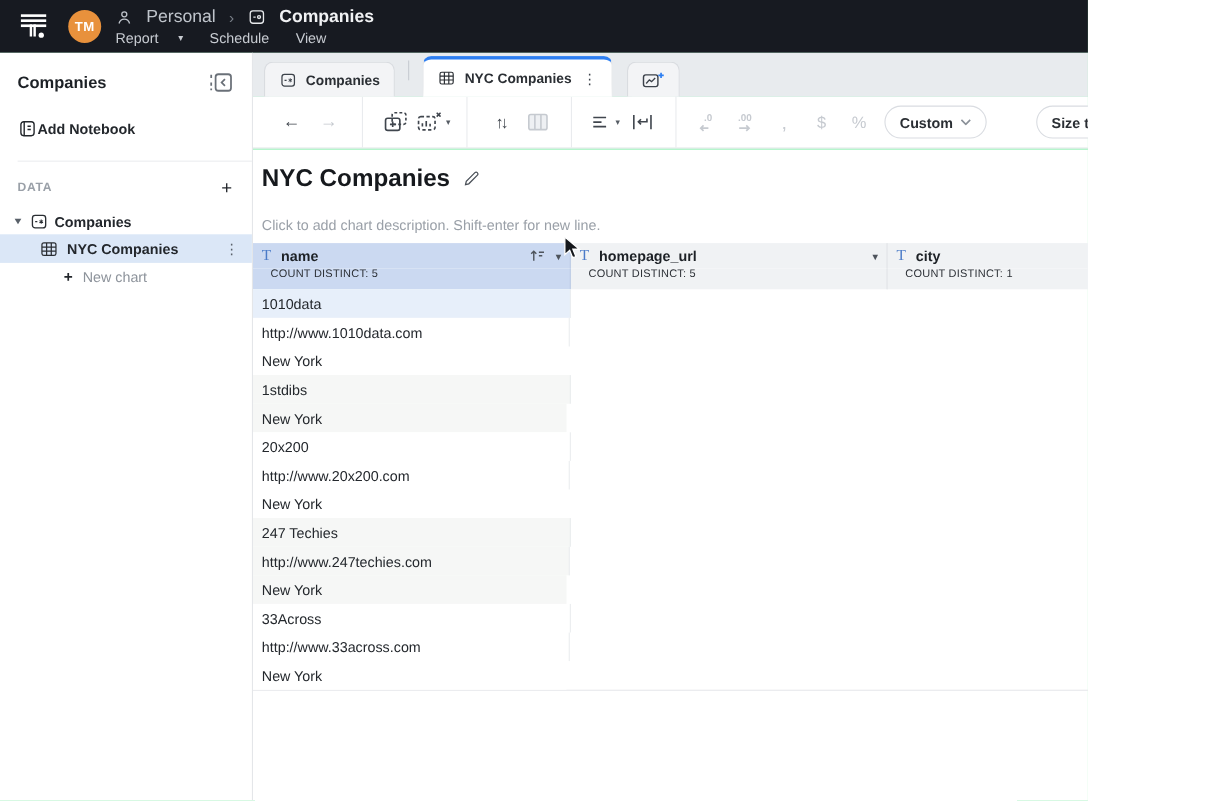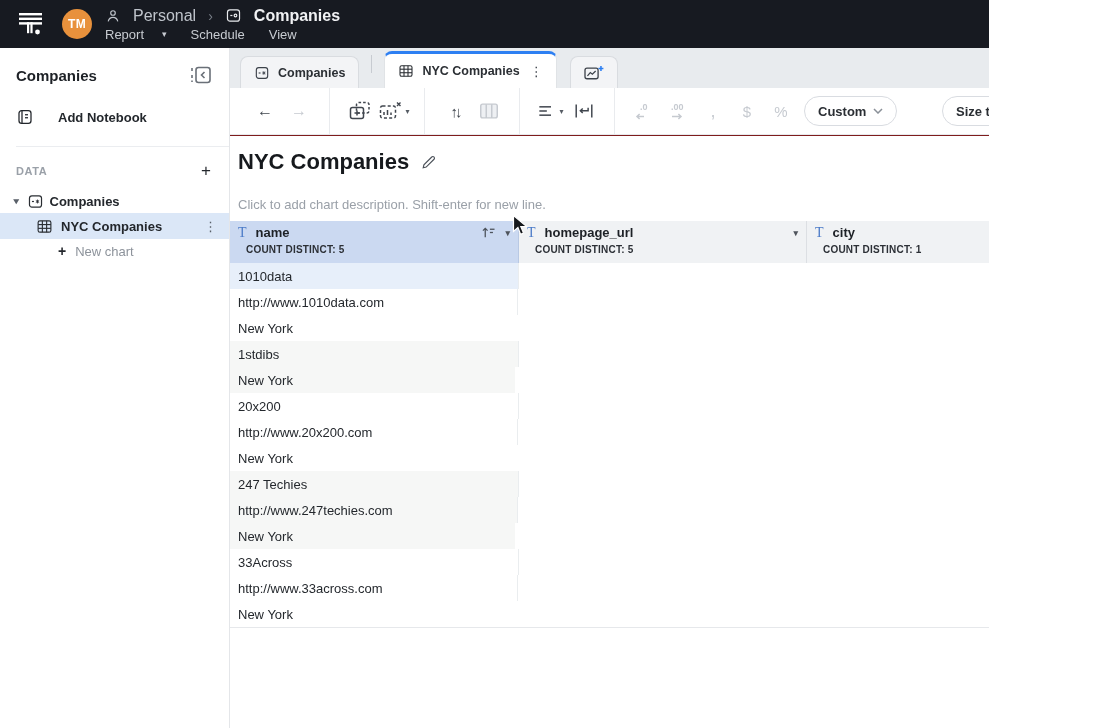--- a/index.html
+++ b/index.html
@@ -1,18 +1,18 @@
 <!DOCTYPE html>
 <html><head>
 <meta charset="utf-8">
 <style>
   * { margin:0; padding:0; box-sizing:border-box; }
   html,body { width:1099px; height:728px; overflow:hidden; }
   body { font-family:"Liberation Sans", sans-serif; background:#fff; color:#1e2226; }
-  .app { position:relative; width:989px; height:728px; overflow:hidden; background:#7f1d1d; }
+  .app { position:relative; width:989px; height:728px; overflow:hidden; background:#86efac; }
 
   
   .topbar { position:absolute; top:0; left:0; width:1099px; height:48px; background:#171a21;
             display:flex; align-items:center; padding-left:16px; }
   .logo { width:30px; height:30px; flex:0 0 auto; }
   .avatar { width:30px; height:30px; border-radius:50%; background:#e8913c; color:#fff;
             font-size:12px; font-weight:700; display:flex; align-items:center; justify-content:center;
             margin-left:16px; letter-spacing:.3px; }
   .nav-col { margin-left:13px; display:flex; flex-direction:column; justify-content:center; gap:2px; }
   .crumbs { display:flex; align-items:center; gap:12px; font-size:16px; line-height:18px; }
@@ -22,21 +22,21 @@
   .menus { display:flex; align-items:center; gap:24px; font-size:13px; color:#c7cbd1; }
   .menu-item { display:flex; align-items:center; gap:18px; cursor:default; }
   .menu-caret { font-size:9px; color:#c7cbd1; }
 
   
   .sidebar { position:absolute; top:48px; left:0; width:230px; bottom:0; background:#fff;
              border-right:1px solid #e4e6e9; }
   .side-head { display:flex; align-items:center; justify-content:space-between; padding:16px 14px 0 16px; }
   .side-title { font-size:15px; font-weight:700; color:#1d2126; }
   .collapse-btn { width:28px; height:22px; display:flex; align-items:center; justify-content:center; }
-  .add-notebook { display:flex; align-items:center; gap:24px; margin:22px 16px 0; font-size:13px;
+  .add-notebook { display:flex; align-items:center; gap:0; margin:22px 16px 0; font-size:13px;
                   font-weight:700; color:#23272c; }
   .side-divider { height:1px; background:#ebedf0; margin:20px 0 0 16px; }
   .data-head { display:flex; align-items:center; justify-content:space-between; margin:16px 14px 0 16px; }
   .data-label { font-size:11px; font-weight:700; letter-spacing:.6px; color:#9aa0a8; }
   .plus-btn { font-size:17px; color:#23272c; line-height:16px; padding:0 4px; }
   .tree { margin-top:10px; }
   .tree-row { display:flex; align-items:center; height:24px; font-size:13px; }
   .tree-notebook { padding-left:14px; gap:6px; font-weight:700; color:#23272c; }
   .tree-sheet { padding-left:36px; gap:8px; font-weight:700; color:#23272c; background:#dbe7f7; height:26px; }
   .tree-kebab { margin-left:auto; padding-right:12px; color:#596069; font-size:13px; font-weight:400; }
@@ -81,21 +81,21 @@
               border-radius:9px; display:flex; align-items:center; justify-content:center;
               color:#878d95; font-size:15px; background:#fff; font-family:"DejaVu Sans", sans-serif;}
   .sheet-desc { margin-top:22px; font-size:13px; color:#9aa0a8; }
 
   
   .grid { margin-top:9px; width:862px; }
   .hrow { display:flex; }
   .hcell { display:flex; align-items:center; padding:0 8px; background:#f0f2f4;
            border-right:1px solid #dcdfe3; }
   .hrow-top .hcell { height:23px; font-size:13px; font-weight:700; color:#1d2126; }
-  .hrow-sum .hcell { height:19px; font-size:10px; font-weight:700; color:#2c3036; letter-spacing:.2px;
+  .hrow-sum .hcell { height:19px; font-size:10px; font-weight:400; color:#2c3036; letter-spacing:.2px;
                      align-items:flex-start;padding-left:16px; }
   .hcell.sel { background:#cbd9f1; border-right-color:#b9c9e4; }
   .c0 { width:289px; } .c1 { width:288px; } .c2 { width:285px; border-right:none !important; }
   .t-icon { font-family:"Liberation Serif", serif; color:#4b7bc8; font-size:14px; font-weight:500;
             margin-right:9px; }
   .h-right { margin-left:auto; display:flex; align-items:center; gap:9px; }
   .hdr-caret { font-size:9px; color:#4e545c; }
   .gbody .trow { display:flex;flex-direction:column; }
   .gbody .trow.zebra .tcell { background:#f6f7f6; }
   .tcell { height:26px; display:flex; align-items:center; padding:0 8px; font-size:13px; color:#24282d;

